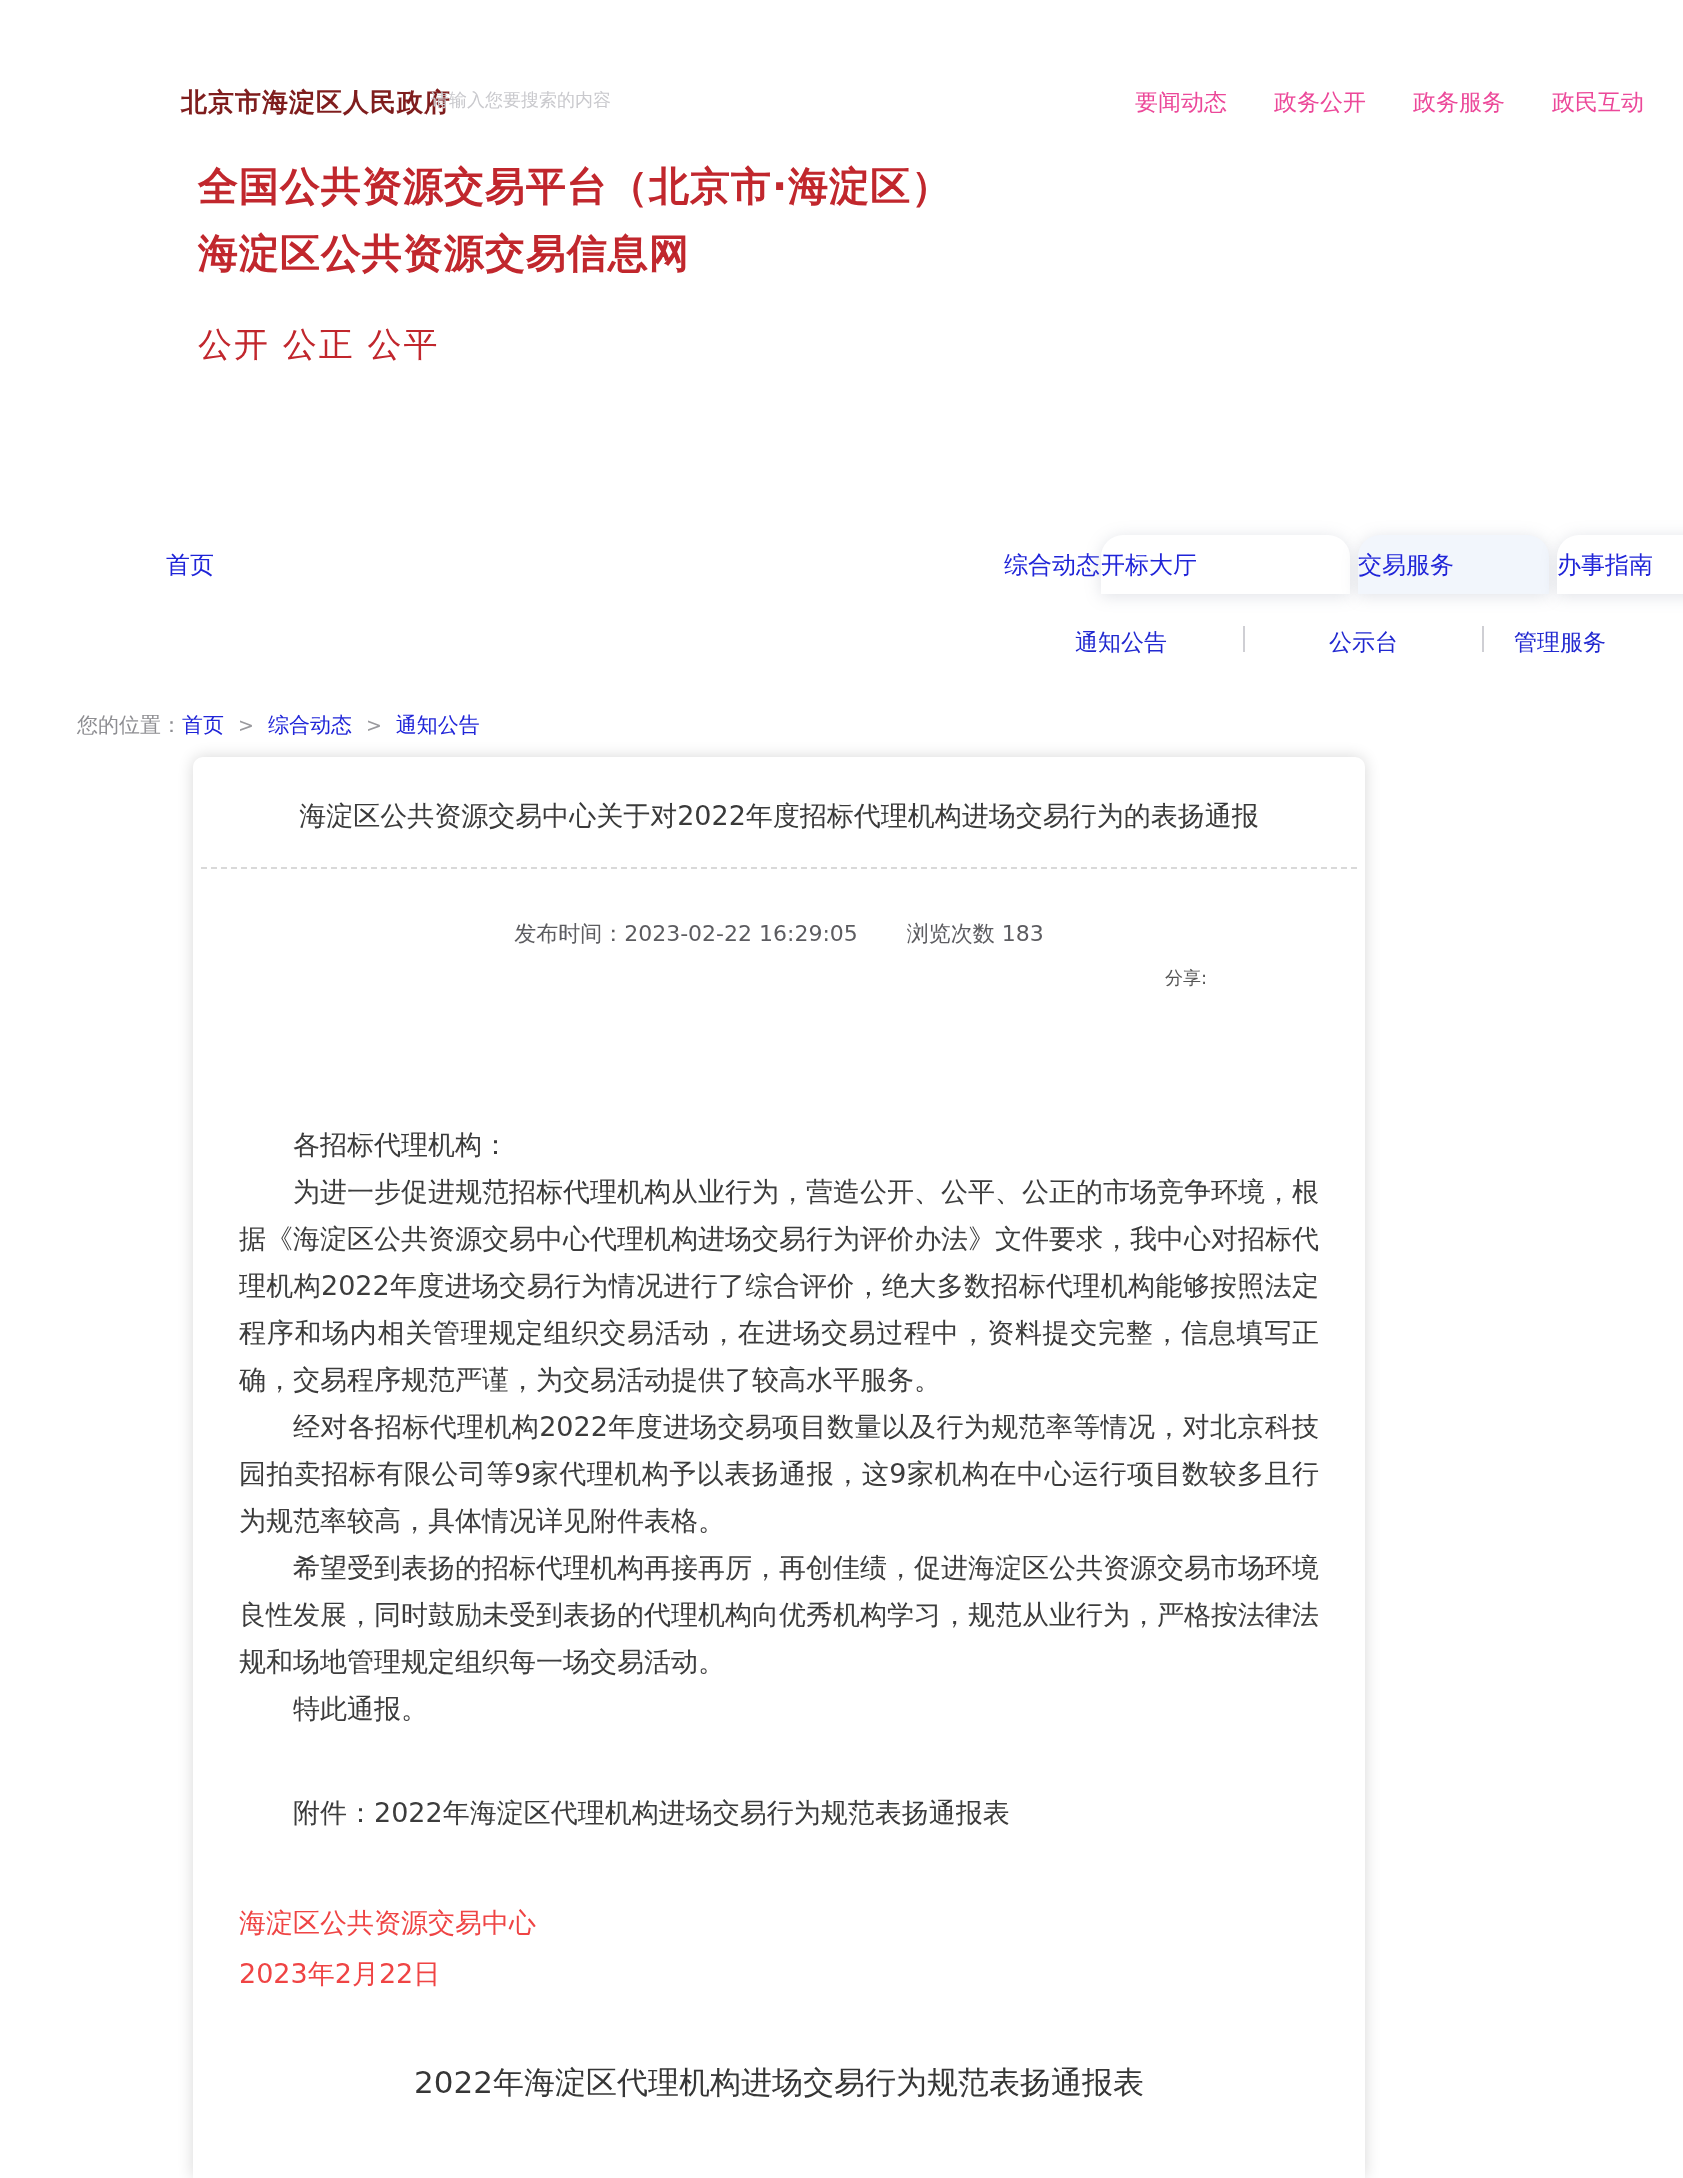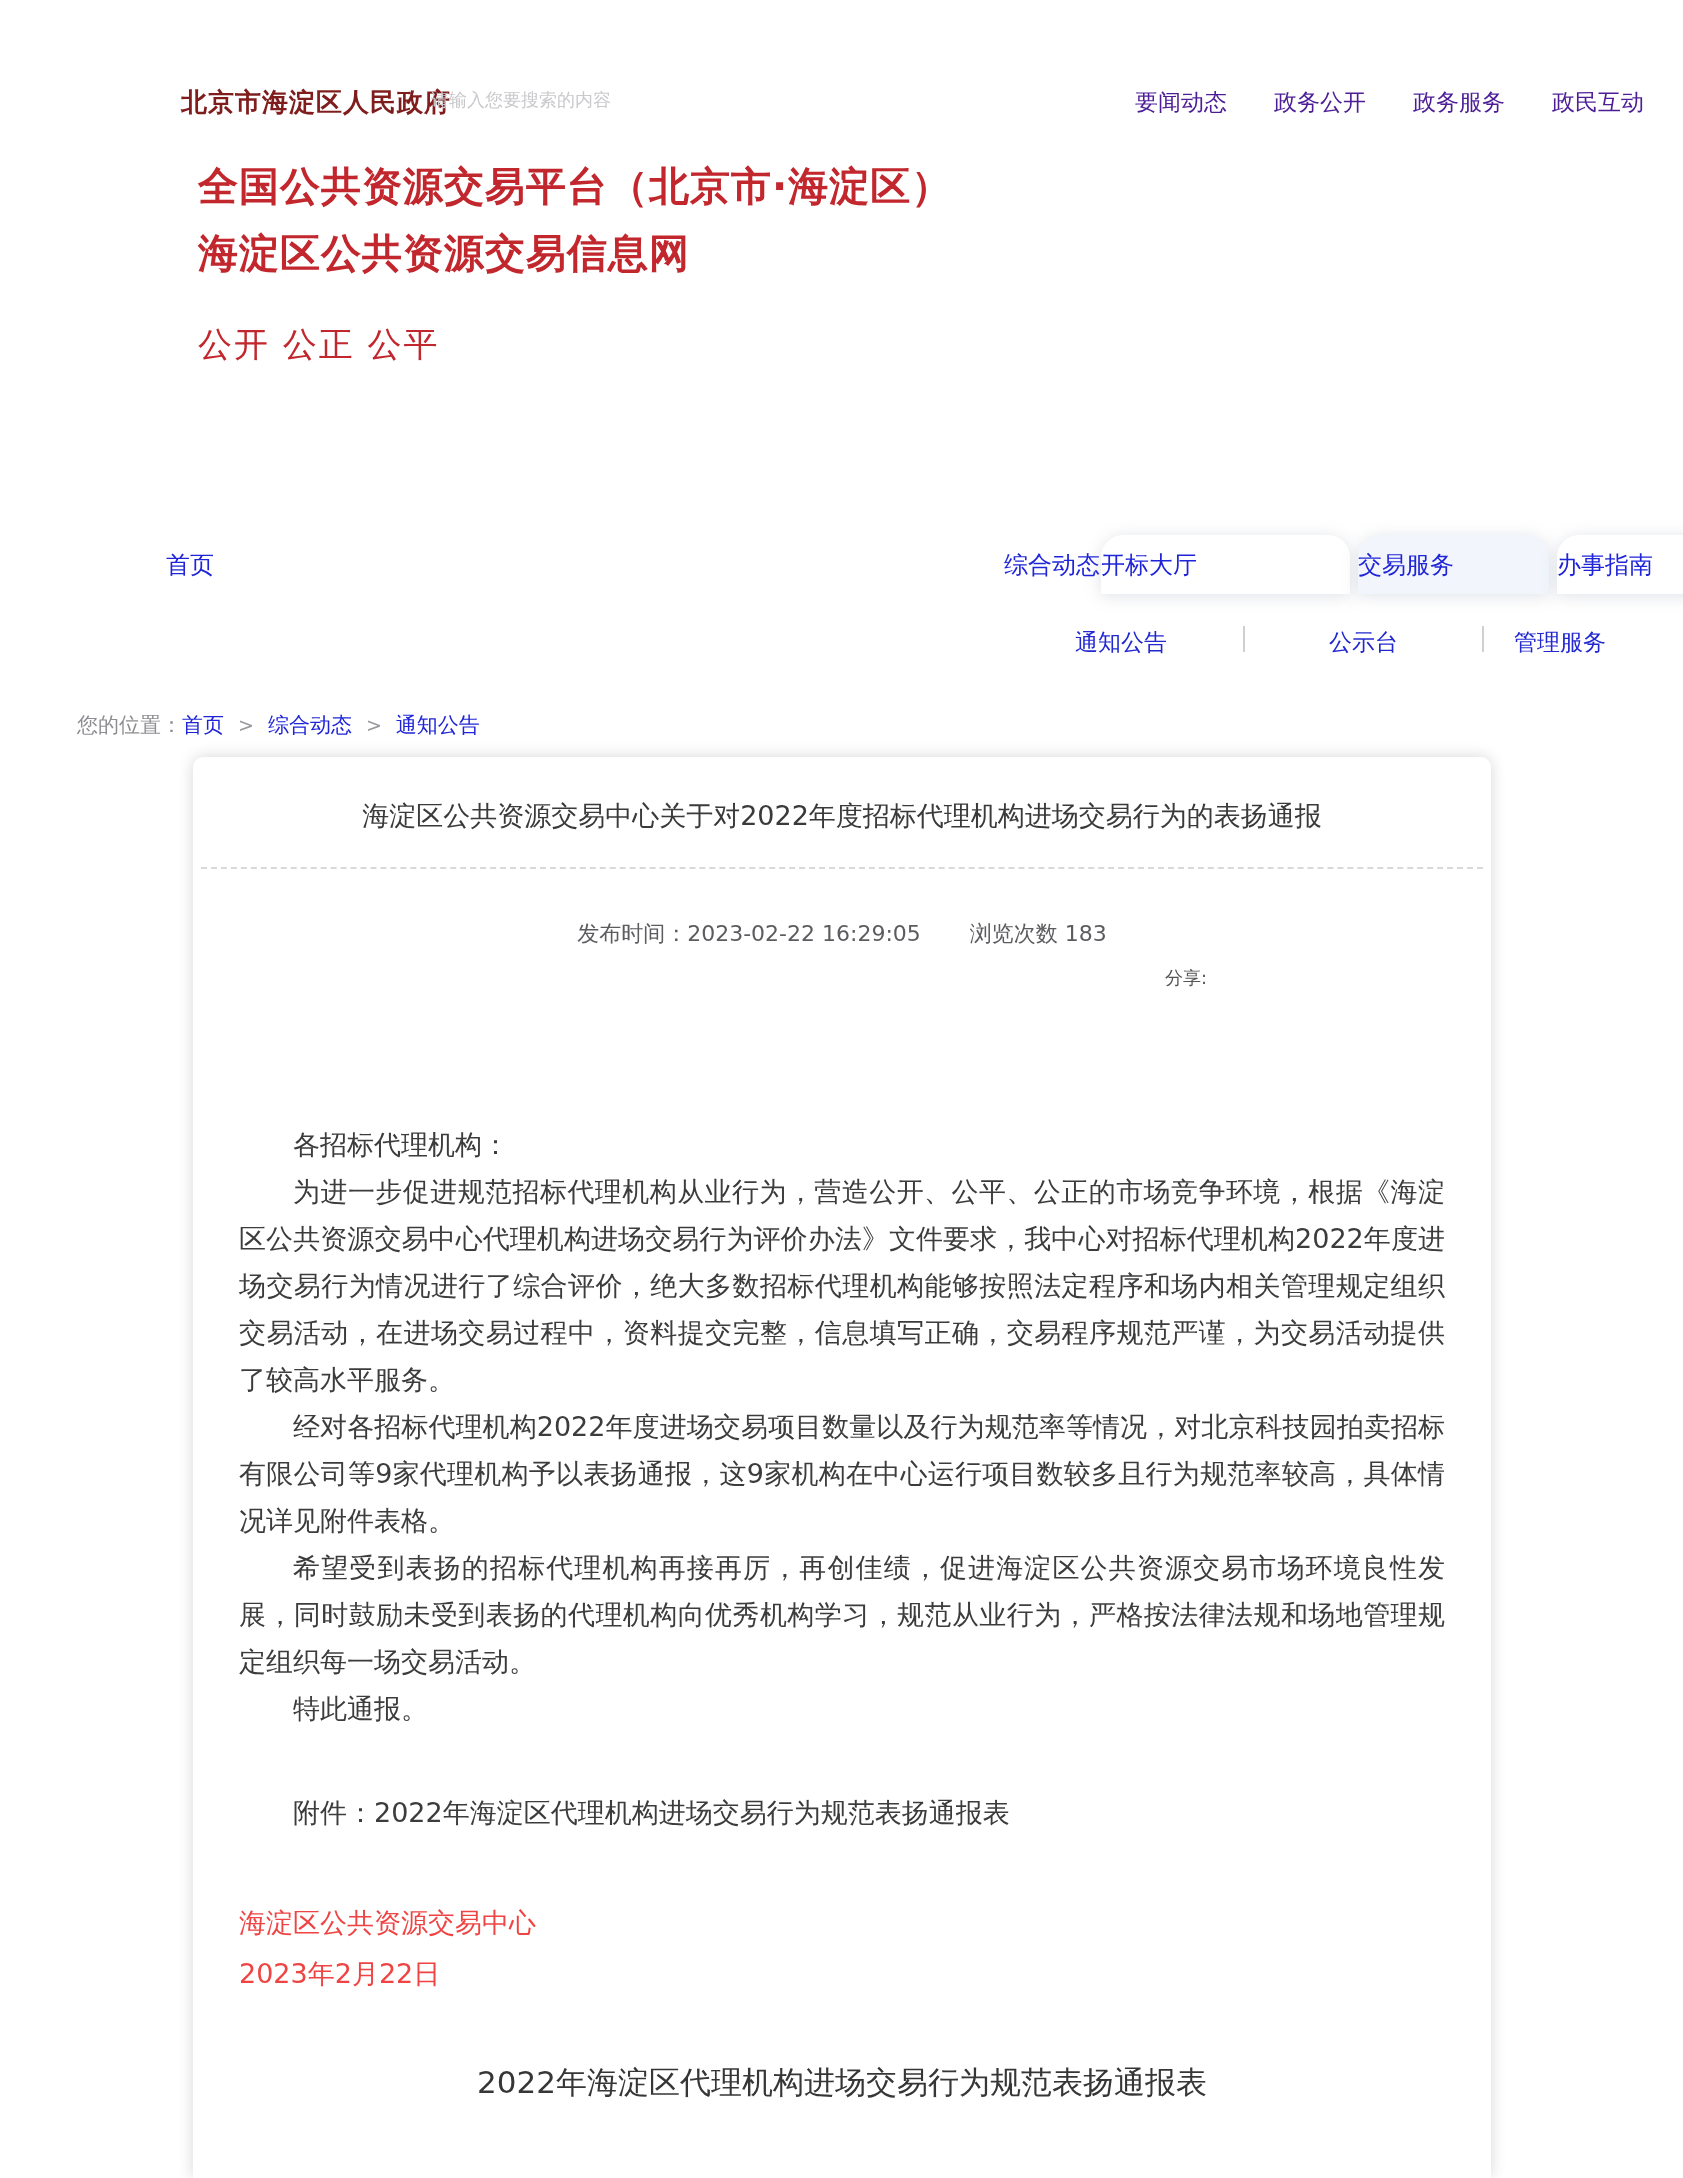--- a/index.html
+++ b/index.html
@@ -6,21 +6,21 @@
   #page{position:relative;width:1683px;height:2178px;background:#ffffff;overflow:hidden;
         font-family:"DejaVu Sans","Liberation Sans",sans-serif;}
 
   
   .topbar{position:absolute;left:0;top:81px;width:1683px;height:40px;}
   .site-name{position:absolute;left:181px;top:4px;font-size:26px;font-weight:bold;color:#7f1d1d;letter-spacing:1px;}
   .search-input{position:absolute;left:429px;top:8px;width:238px;border:none;outline:none;
                 font-size:18px;color:#777;background:transparent;}
   .search-input::placeholder{color:#c9c9cd;}
   .top-nav{position:absolute;left:1135px;top:6px;display:flex;gap:47px;white-space:nowrap;}
-  .top-nav .tn-item{font-size:23px;color:#4c1d95;cursor:pointer;}
+  .top-nav .tn-item{font-size:23px;color:#ec4899;cursor:pointer;}
 
   
   .brand{position:absolute;left:198px;top:158px;color:#c1272d;}
   .brand .l1{font-size:40px;font-weight:bold;line-height:57px;letter-spacing:1px;}
   .brand .l2{font-size:40px;font-weight:bold;line-height:57px;margin-top:10px;letter-spacing:1px;}
   .brand .slogan{font-size:34px;font-weight:400;margin-top:40px;letter-spacing:2px;color:#c1272d;}
 
   
   .mainnav{position:absolute;left:0;top:533px;width:1683px;height:61px;}
   .home-link{position:absolute;left:166px;top:16px;font-size:24px;color:#1f24d8;cursor:pointer;}
@@ -41,21 +41,21 @@
   .sn-1{left:1075px;} .sn-2{left:1329px;} .sn-3{left:1514px;text-align:center;}
   .sn-divider{position:absolute;top:2px;width:2px;height:26px;background:#cfcfd4;}
   .snd-1{left:1243px;} .snd-2{left:1482px;}
 
   
   .breadcrumb{position:absolute;left:77px;top:711px;font-size:21px;color:#8e8e92;white-space:nowrap;}
   .breadcrumb .bc-link{color:#1f24d8;cursor:pointer;}
   .breadcrumb .bc-sep{color:#9a9a9e;margin:0 14px;font-size:19px;}
 
   
-  .card{position:absolute;left:193px;top:757px;width:1298px;height:1421px;background:#ffffff;
+  .card{position:absolute;left:193px;top:757px;width:1172px;height:1421px;background:#ffffff;
         border-radius:10px 10px 0 0;box-shadow:0 0 16px rgba(0,0,0,0.16);}
   .art-title{margin:38px 40px 0 40px;text-align:center;font-size:27px;font-weight:500;color:#3a3a3a;line-height:42px;}
   .dash-sep{margin:30px 8px 0 8px;border:none;border-top:2px dashed #d9d9d9;height:0;}
   .meta{margin-top:50px;text-align:center;font-size:22px;color:#5c5c60;}
   .meta .views{margin-left:42px;}
   .share{position:absolute;left:972px;top:194px;font-size:18px;color:#555;margin-top:15px;}
   .body-text{margin:172px 46px 0 46px;font-size:27px;color:#3c3c3c;line-height:47px;text-align:justify;}
   .body-text p{margin:0;text-indent:2em;}
   .salutation{margin:0;text-indent:0;}
   .attachment{margin:57px 46px 0 46px;font-size:27px;color:#3c3c3c;text-indent:2em;line-height:47px;}

